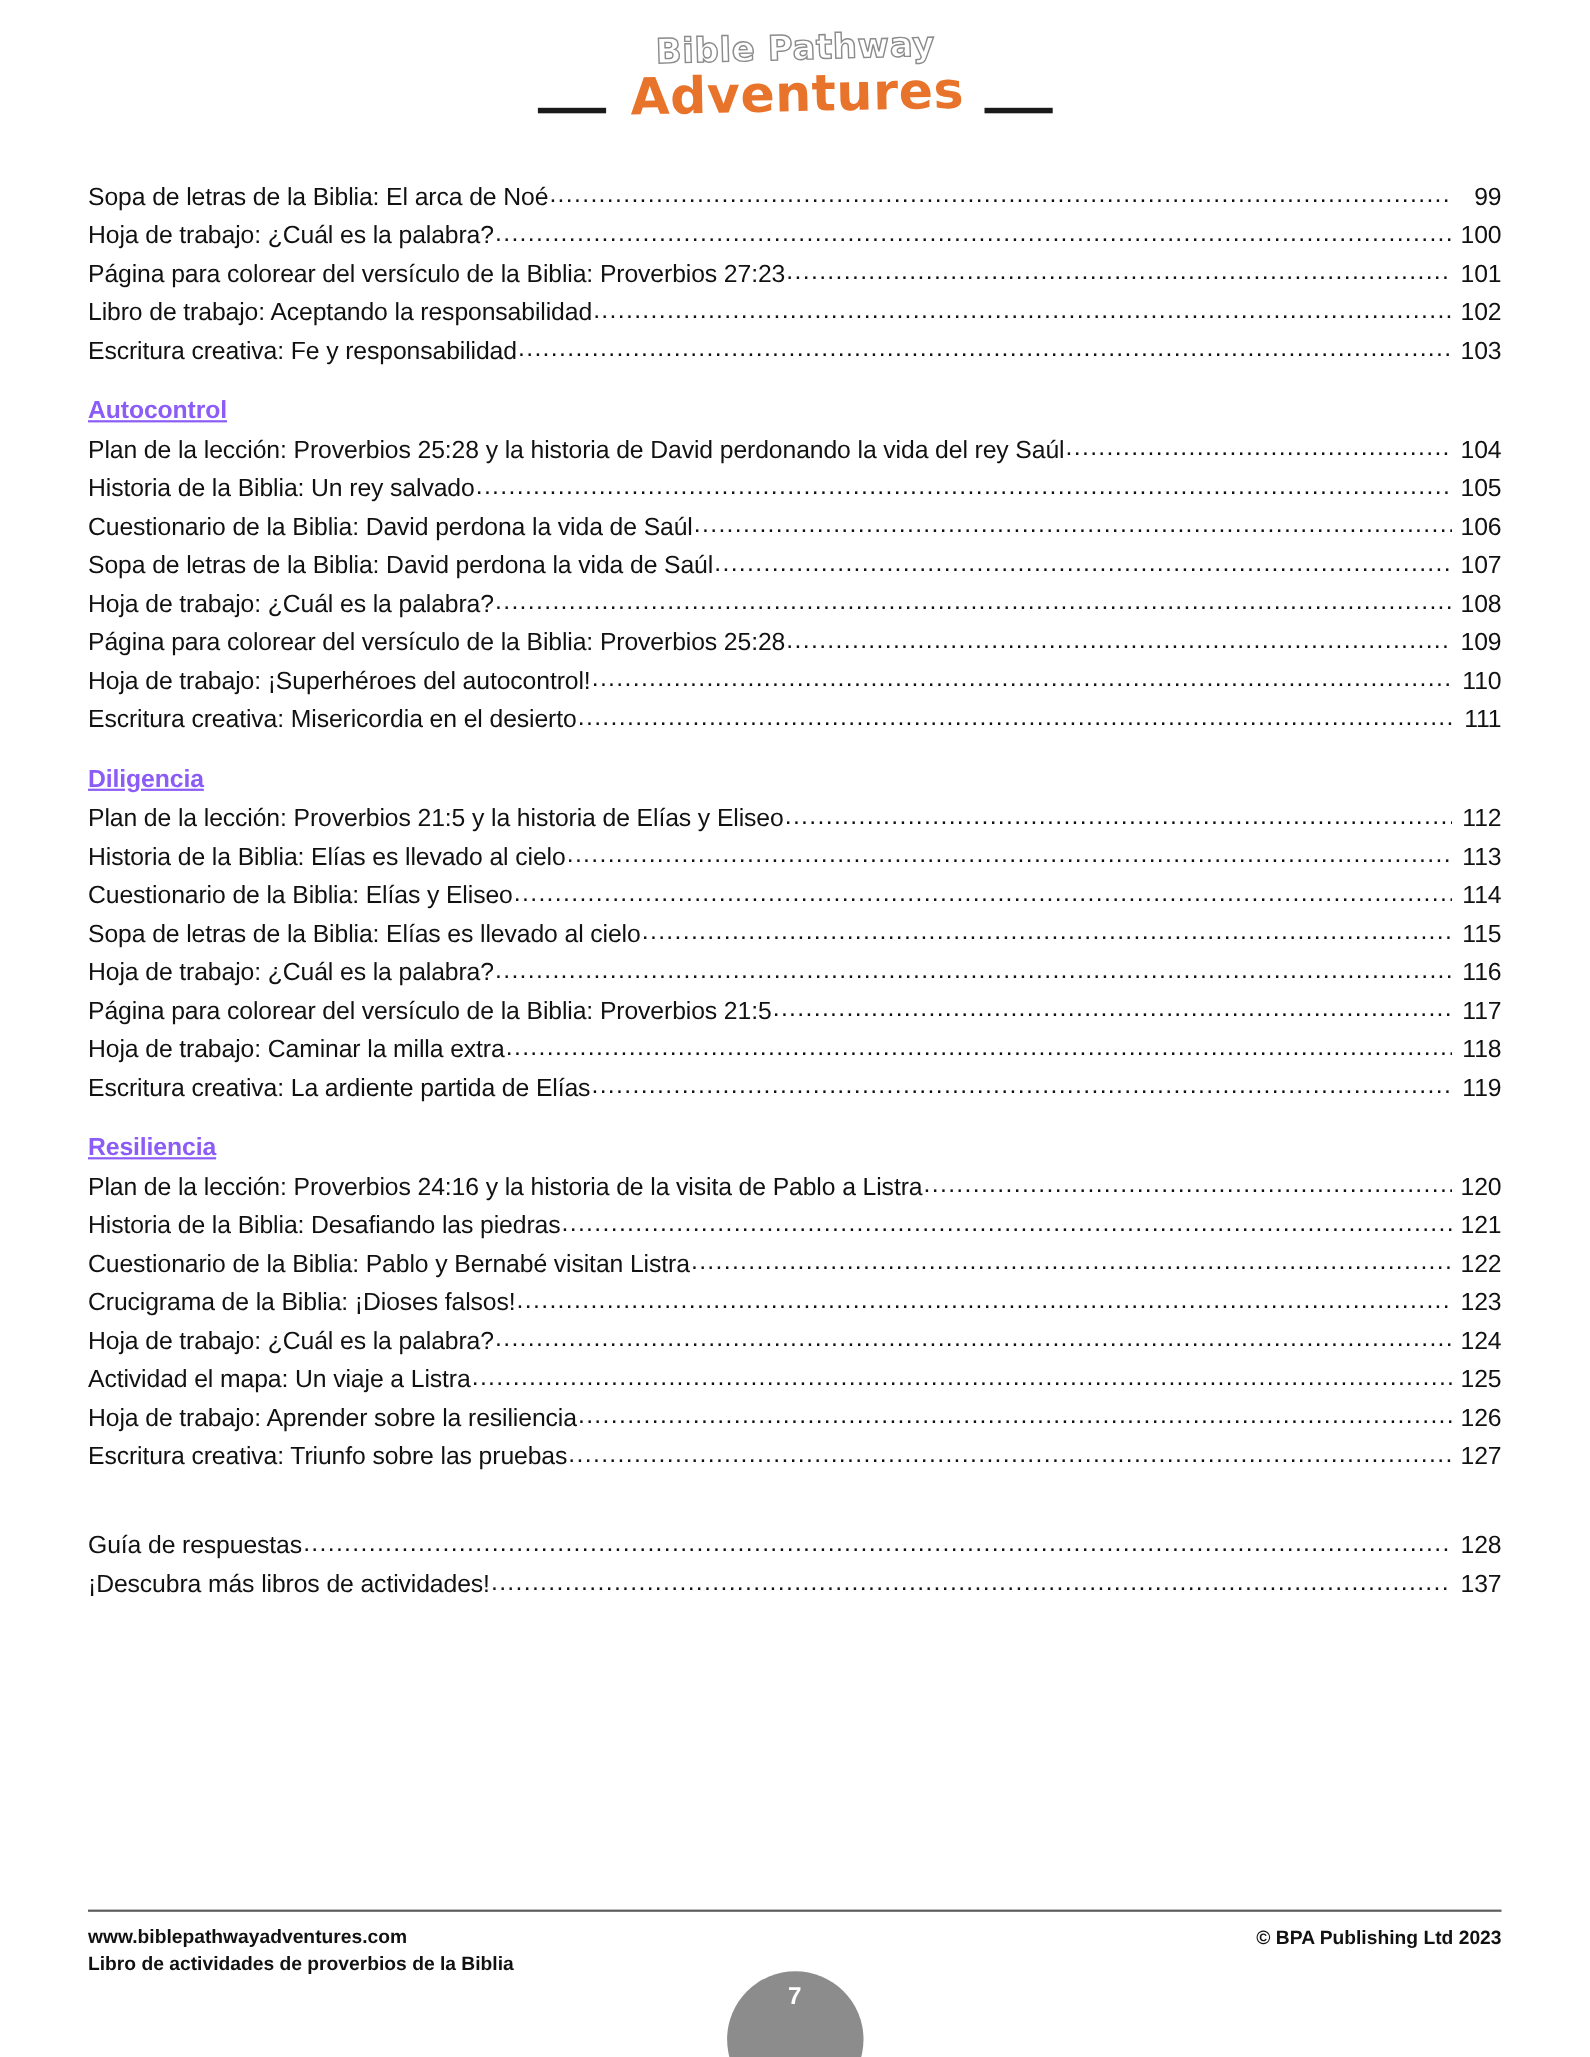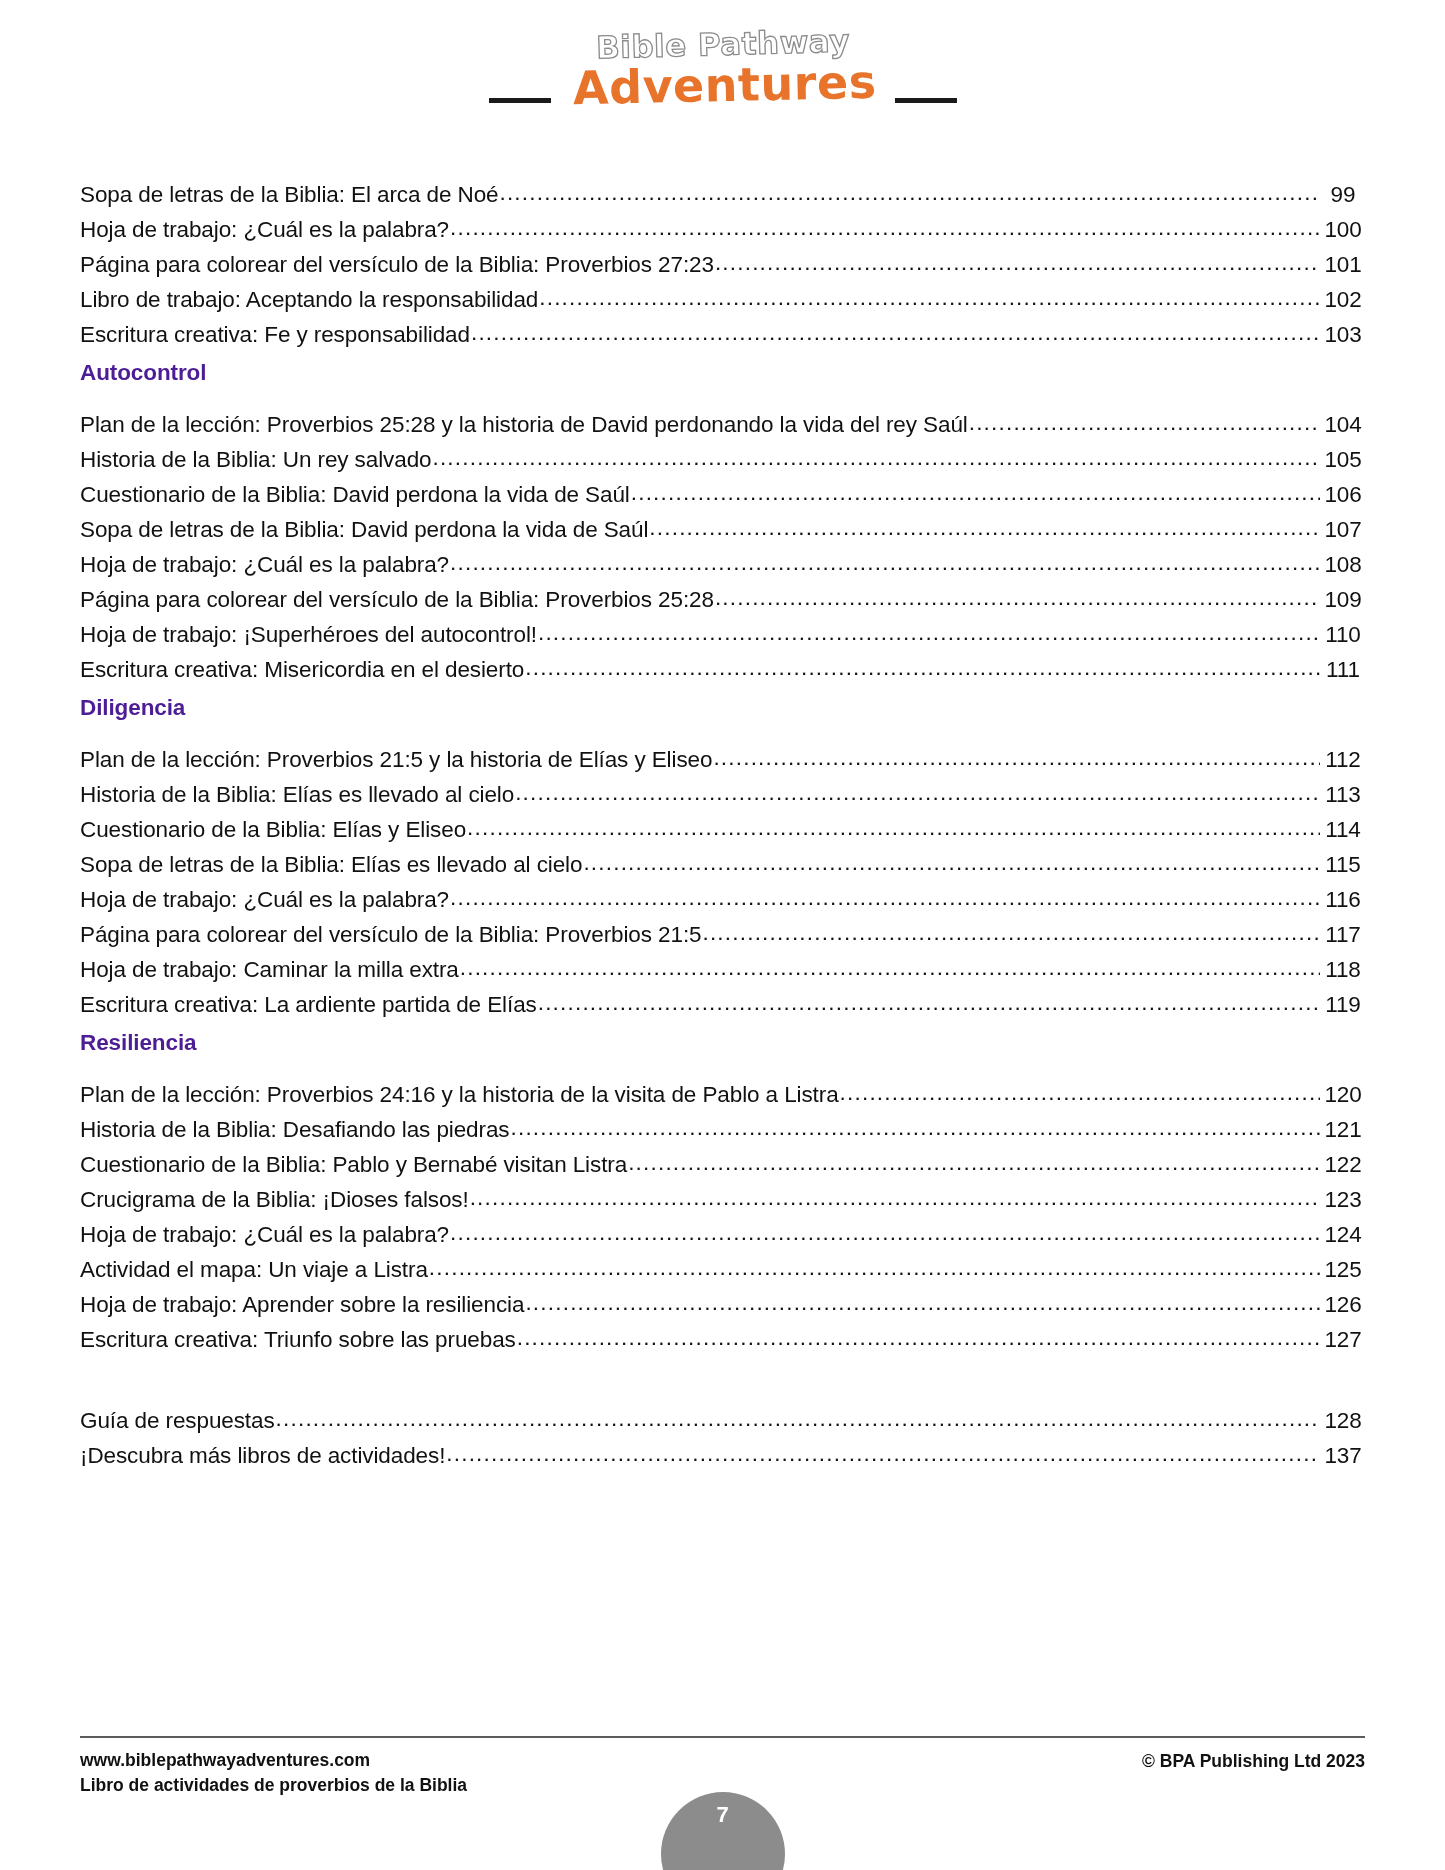--- a/index.html
+++ b/index.html
@@ -108,34 +108,34 @@
     margin: 0 1px;
     font-size: 22.5px;
     letter-spacing: 1.2px;
     color: #111111;
     position: relative;
     top: -2px;
   }
   .toc-page {
     flex: 0 0 auto;
     white-space: nowrap;
-    text-align: center;
+    text-align: right;
     min-width: 44px;
-    margin-top: 16px;
   }
 
   .section-head {
     font-size: 22.5px;
     font-weight: bold;
     line-height: 32px;
     height: 32px;
     margin-top: 22px;
     margin-bottom: 4px;
-    color: #4c1d95;
+    color: #8b5cf6;
     letter-spacing: -0.1px;
+    text-decoration: underline;
   }
   .gap-big { height: 46px; }
 
   
   .footer-rule {
     position: absolute;
     left: 80px;
     top: 1736px;
     width: 1285px;
     height: 2px;

